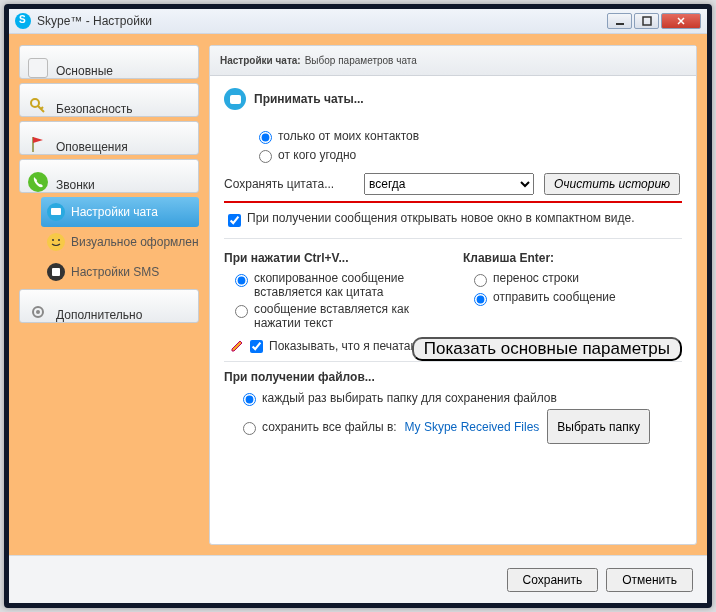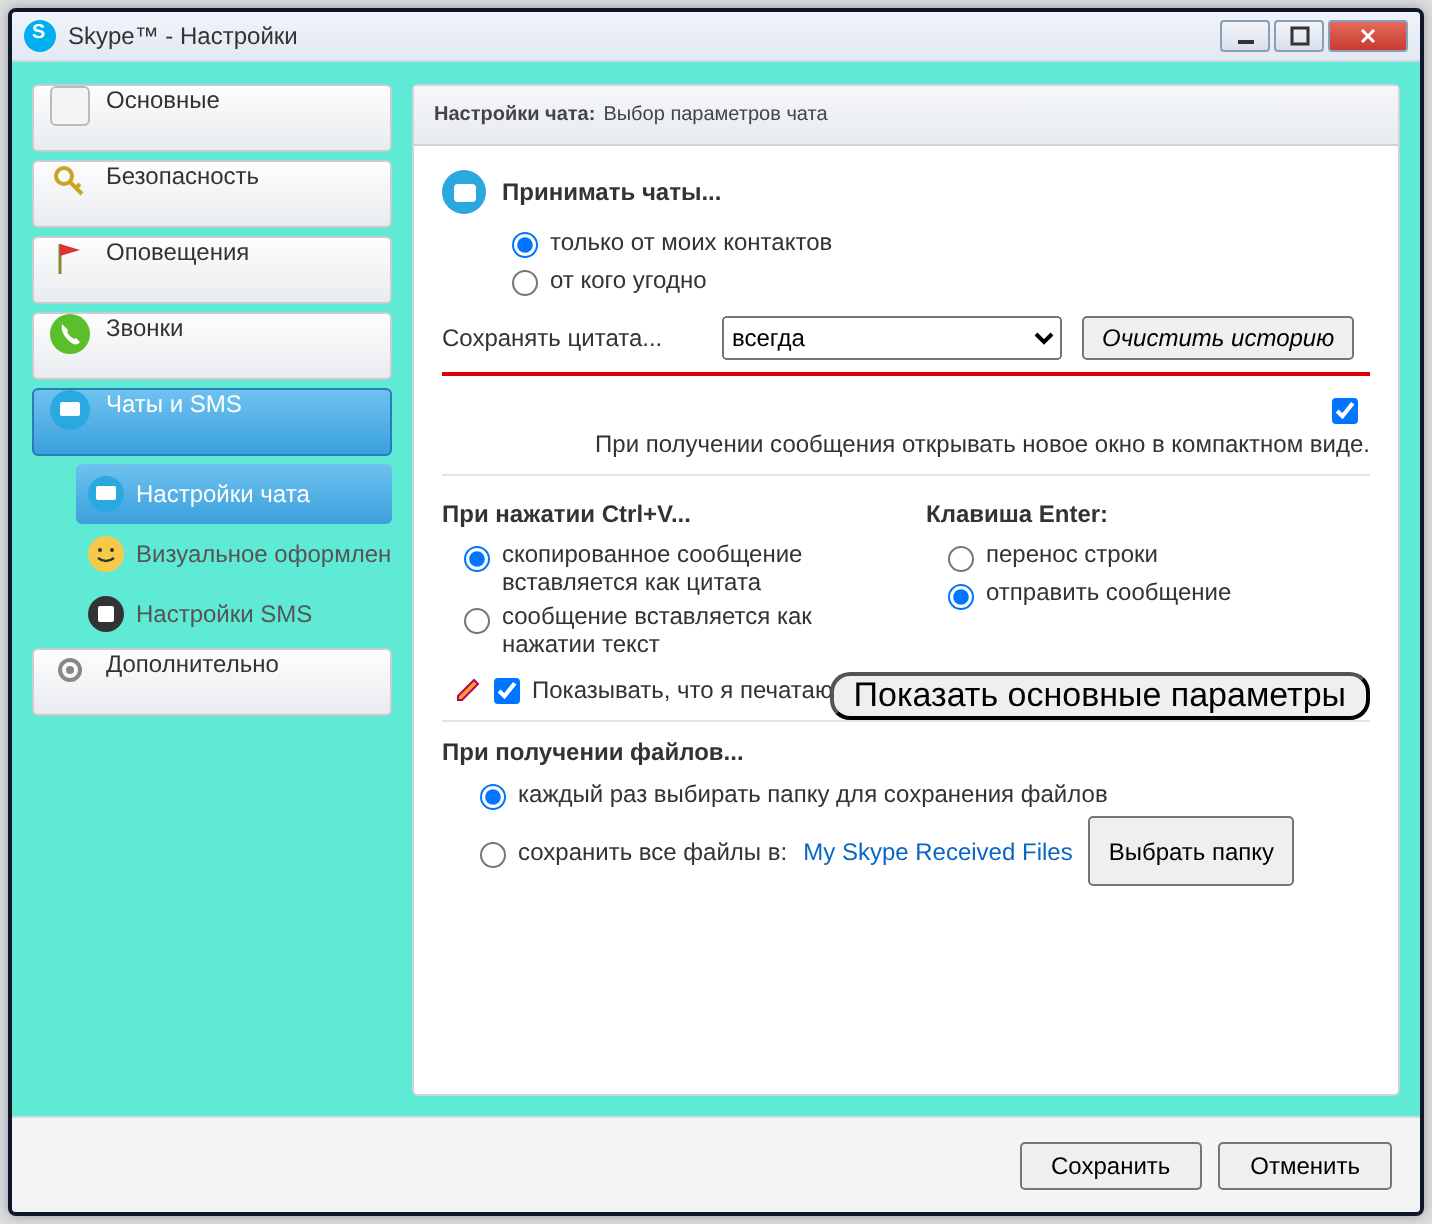--- a/index.html
+++ b/index.html
@@ -1,61 +1,61 @@
 <!DOCTYPE html>
 <html><head>
 <meta charset="utf-8">
 <style>
   * { box-sizing: border-box; font-family: "Segoe UI", Tahoma, sans-serif; }
   body { margin: 0; width: 716px; height: 612px; background: #dcdde0; position: relative; overflow: hidden; }
 
   
-  .window { position: absolute; left: 4px; top: 4px; right: 4px; bottom: 4px; background: #5eead4; border: 2px solid #0f172a; border-radius: 4px; box-shadow: 0 0 6px rgba(0,0,0,.3); overflow: hidden; }
+  .window { position: absolute; left: 4px; top: 4px; right: 4px; bottom: 4px; background: #fdba74; border: 5px solid #0f172a; border-radius: 4px; box-shadow: 0 0 6px rgba(0,0,0,.3); overflow: hidden; }
   .titlebar { height: 25px; background: linear-gradient(#f0f4fa,#e3e9f2); display: flex; align-items: center; padding: 0 6px; border-bottom: 1px solid #cfd6e1; }
   .titlebar .logo { width:16px; height:16px; border-radius:50%; background:#00aff0; position:relative; margin-right:6px; }
   .titlebar .logo::after { content:"S"; color:#fff; font-size:10px; font-weight:bold; position:absolute; left:4px; top:1px; }
   .titlebar .title { font-size: 12px; color:#333; flex:1; }
   .winbtns { display:flex; gap:0; }
   .winbtn { width:25px; height:16px; background:linear-gradient(#f3f5f9,#d9dfea); border:1px solid #8a9fbb; border-radius:2px; margin-left:2px; display:flex; align-items:center; justify-content:center; font-size:9px; color:#333; }
   .winbtn.close { background:linear-gradient(#e46a5e,#c83a2c); width:40px; color:#fff; }
   .winbtn svg { width:10px; height:10px; }
 
   .body { position:absolute; top:26px; left:0; right:0; bottom:48px; padding:10px; display:flex; gap:10px; }
 
   
   .sidebar { width:180px; }
-  .sidebtn { height:34px; background:linear-gradient(#fdfdfd,#e9ecef); border:1px solid #c8cdd3; border-radius:3px; margin-bottom:4px; display:flex; align-items:flex-start; padding:0 8px; font-size:12px; color:#333; cursor:pointer; }
+  .sidebtn { height:34px; background:linear-gradient(#fdfdfd,#e9ecef); border:1px solid #c8cdd3; border-radius:3px; margin-bottom:4px; display:flex; align-items:flex-end; padding:0 8px; font-size:12px; color:#333; cursor:pointer; }
   .sidebtn .sicon { width:20px; height:20px; margin-right:8px; border-radius:3px; display:flex; align-items:center; justify-content:center; }
   .sidebtn.sel { background:linear-gradient(#6fc2ef,#3aa0de); color:#fff; border-color:#2b7cb3; }
   .sub { margin-left:22px; margin-top:2px; margin-bottom:2px; }
   .subitem { height:30px; display:flex; align-items:center; padding:0 6px; font-size:12px; color:#555; border-radius:3px; cursor:pointer; white-space:nowrap; overflow:hidden; text-overflow:ellipsis; }
   .subitem .sicon { width:18px; height:18px; margin-right:6px; border-radius:50%; display:flex; align-items:center; justify-content:center; flex-shrink:0; }
   .subitem.sel { background:linear-gradient(#6fc2ef,#3aa0de); color:#fff; }
 
   
   .panel { flex:1; background:#fff; border:1px solid #d0d4da; border-radius:3px; position:relative; }
   .panelhead { height:30px; background:linear-gradient(#f5f7f9,#e8ebef); border-bottom:1px solid #d0d4da; display:flex; align-items:center; padding:0 10px; font-size:10px; color:#444; }
   .panelhead b { margin-right:4px; }
   .panelbody { padding:8px 14px 10px 14px; font-size:12px; color:#333; position:relative; }
 
-  .section-title { display:flex; align-items:center; font-weight:bold; margin:4px 0 6px 0; }
+  .section-title { display:flex; align-items:center; font-weight:bold; margin:4px 0 18px 0; }
   .chat-bubble { width:22px; height:22px; border-radius:50%; background:#2aa9e0; margin-right:8px; display:flex; align-items:center; justify-content:center; }
   .chat-bubble::after { content:""; width:11px; height:9px; background:#fff; border-radius:2px; }
 
   .radio-row { display:flex; align-items:center; margin:3px 0 3px 30px; font-size:12px; }
   .radio-row input { margin-right:6px; }
 
   .historow { display:flex; align-items:center; margin:10px 0 6px 0; }
   .historow .lbl { width:140px; }
   .historow select { width:170px; height:22px; font-size:12px; }
   .historow button { margin-left:10px; height:22px; font-size:12px; padding:0 8px;font-style:italic; }
 
   hr.red { border:none; border-top:2px solid #d00; margin:4px 0 8px 0; }
 
-  .chk-row { display:flex; align-items:flex-end; margin:4px 0;flex-direction:column; }
+  .chk-row { display:flex; align-items:flex-start; margin:4px 0; }
   .chk-row input { margin-right:6px; }
 
   .twocol { display:flex; gap:20px; margin-top:4px; }
   .twocol .col { flex:1; }
   .twocol h4 { font-size:12px; margin:4px 0 6px 0; }
   .twocol .radio-row { margin-left:6px; align-items:flex-start; }
   .twocol .radio-row span { display:inline-block; }
 
   .pencil-row { display:flex; align-items:center; margin:6px 0 6px 6px; font-size:12px; }
   .pencil { width:14px; height:14px; margin-right:4px; }
@@ -125,28 +125,20 @@
           </div>
         <span>Оповещения</span>
       </div>
       <div class="sidebtn">
         <div class="sicon" style="background:#5abf2a;border-radius:50%;">
             <svg viewBox="0 0 20 20">
               <path d="M6 5 Q5 9 9 13 Q13 17 15 14 L13 12 Q12 13 10 11 Q8 9 9 8 Z" fill="#fff"></path>
             </svg>
           </div>
         <span>Звонки</span>
-      </div>
-      <div class="sidebtn sel">
-        <div class="sicon" style="background:#2aa9e0;border-radius:50%;">
-            <svg viewBox="0 0 20 20">
-              <rect x="5" y="6" width="10" height="7" rx="1" fill="#fff"></rect>
-            </svg>
-          </div>
-        <span>Чаты и SMS</span>
       </div>
 
       <div class="sub">
         <div class="subitem sel">
           <div class="sicon" style="background:#2aa9e0;">
               <svg viewBox="0 0 18 18">
                 <rect x="4" y="5" width="10" height="7" rx="1" fill="#fff"></rect>
               </svg>
             </div>
           <span>Настройки чата</span>

